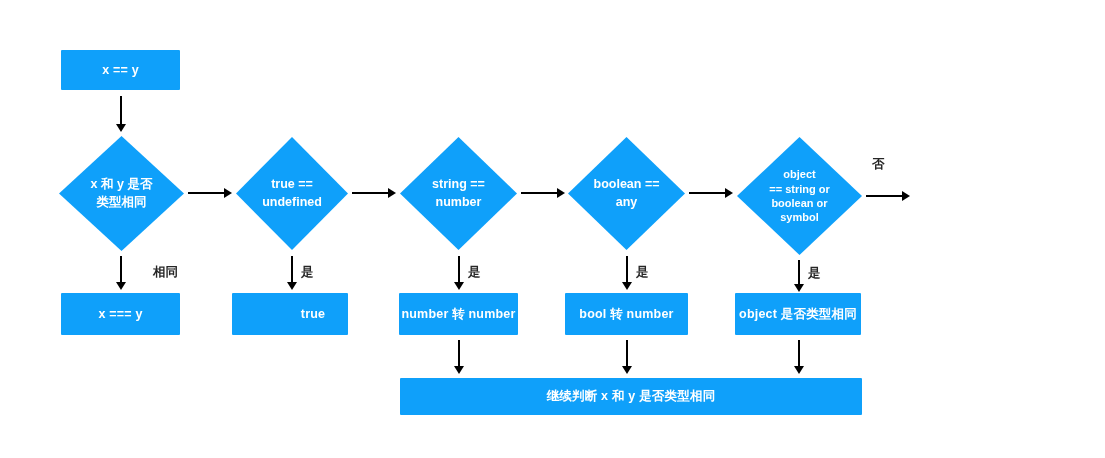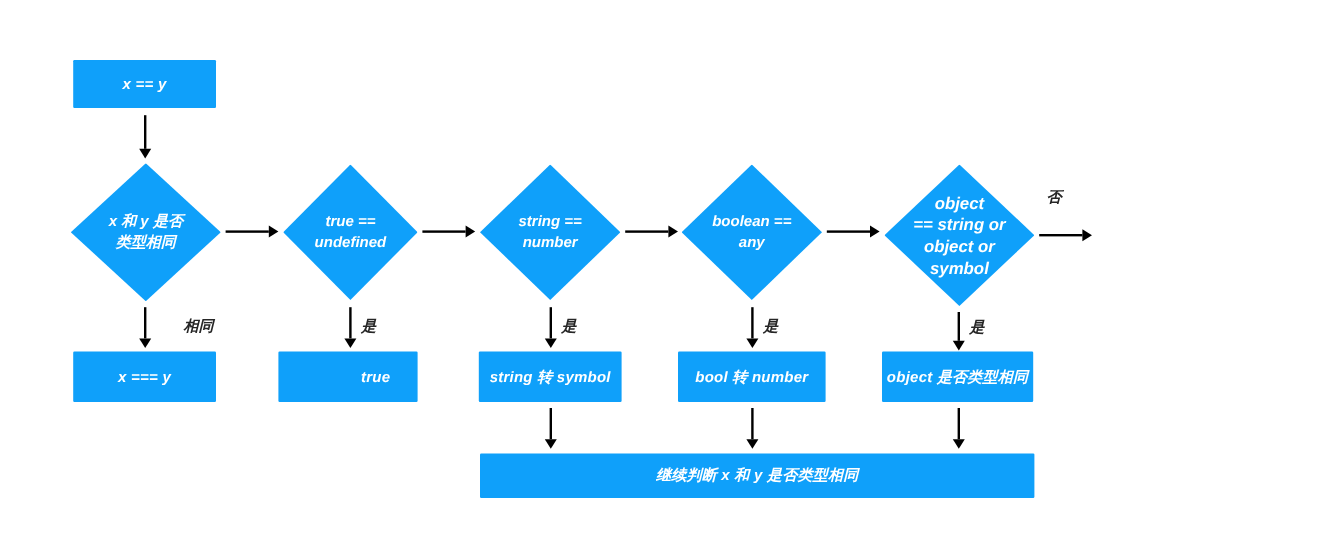--- a/index.html
+++ b/index.html
@@ -9,21 +9,20 @@
   }
   body {
     font-family: "Liberation Sans", "DejaVu Sans", sans-serif;
   }
   #canvas {
     position: relative;
     width: 1105px;
     height: 458px;
     background: #ffffff;
     overflow: hidden;
-    font-style: italic;
   }
   .node {
     position: absolute;
     box-sizing: border-box;
     background: #0FA0FA;
     color: #ffffff;
     display: flex;
     align-items: center;
     justify-content: center;
     text-align: center;
@@ -186,24 +185,24 @@
   </div>
 
   <div class="arrow-h" style="left:689px; top:183px; width:44px; height:20px;">
     <div class="shaft" style="width:36px;"></div>
     <div class="head"></div>
   </div>
 
   <div class="diamond-wrap" style="left:737px; top:137px; width:125px; height:118px;">
     <div class="diamond-shape"></div>
     <div class="diamond-label">
-      <div style="font-size:14px; line-height:1.3;">
+      <div style="font-size:11px; line-height:1.3;">
         <div>object</div>
         <div>== string or</div>
-        <div>object or</div>
+        <div>boolean or</div>
         <div>symbol</div>
       </div>
     </div>
   </div>
 
   <div class="arrow-h" style="left:866px; top:186px; width:44px; height:20px;">
     <div class="shaft" style="width:36px;"></div>
     <div class="head"></div>
   </div>
   <div class="edge-label" style="left:872px; top:156px;">否</div>
@@ -229,21 +228,21 @@
     <span>true</span>
   </div>
 
   <div class="arrow-v" style="left:448px; top:256px; width:22px; height:34px;">
     <div class="shaft" style="height:26px;"></div>
     <div class="head"></div>
   </div>
   <div class="edge-label" style="left:468px; top:264px;">是</div>
 
   <div class="node rect" style="left:399px; top:293px; width:119px; height:42px;">
-    <span>string 转 symbol</span>
+    <span>number 转 number</span>
   </div>
 
   <div class="arrow-v" style="left:616px; top:256px; width:22px; height:34px;">
     <div class="shaft" style="height:26px;"></div>
     <div class="head"></div>
   </div>
   <div class="edge-label" style="left:636px; top:264px;">是</div>
 
   <div class="node rect" style="left:565px; top:293px; width:123px; height:42px;">
     <span>bool 转 number</span>

